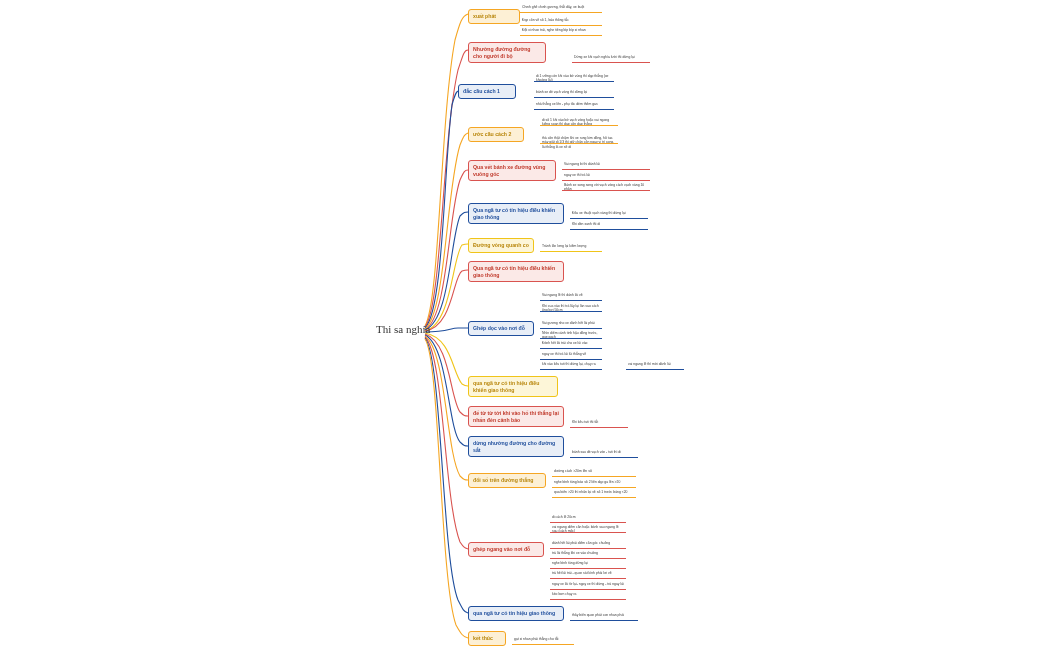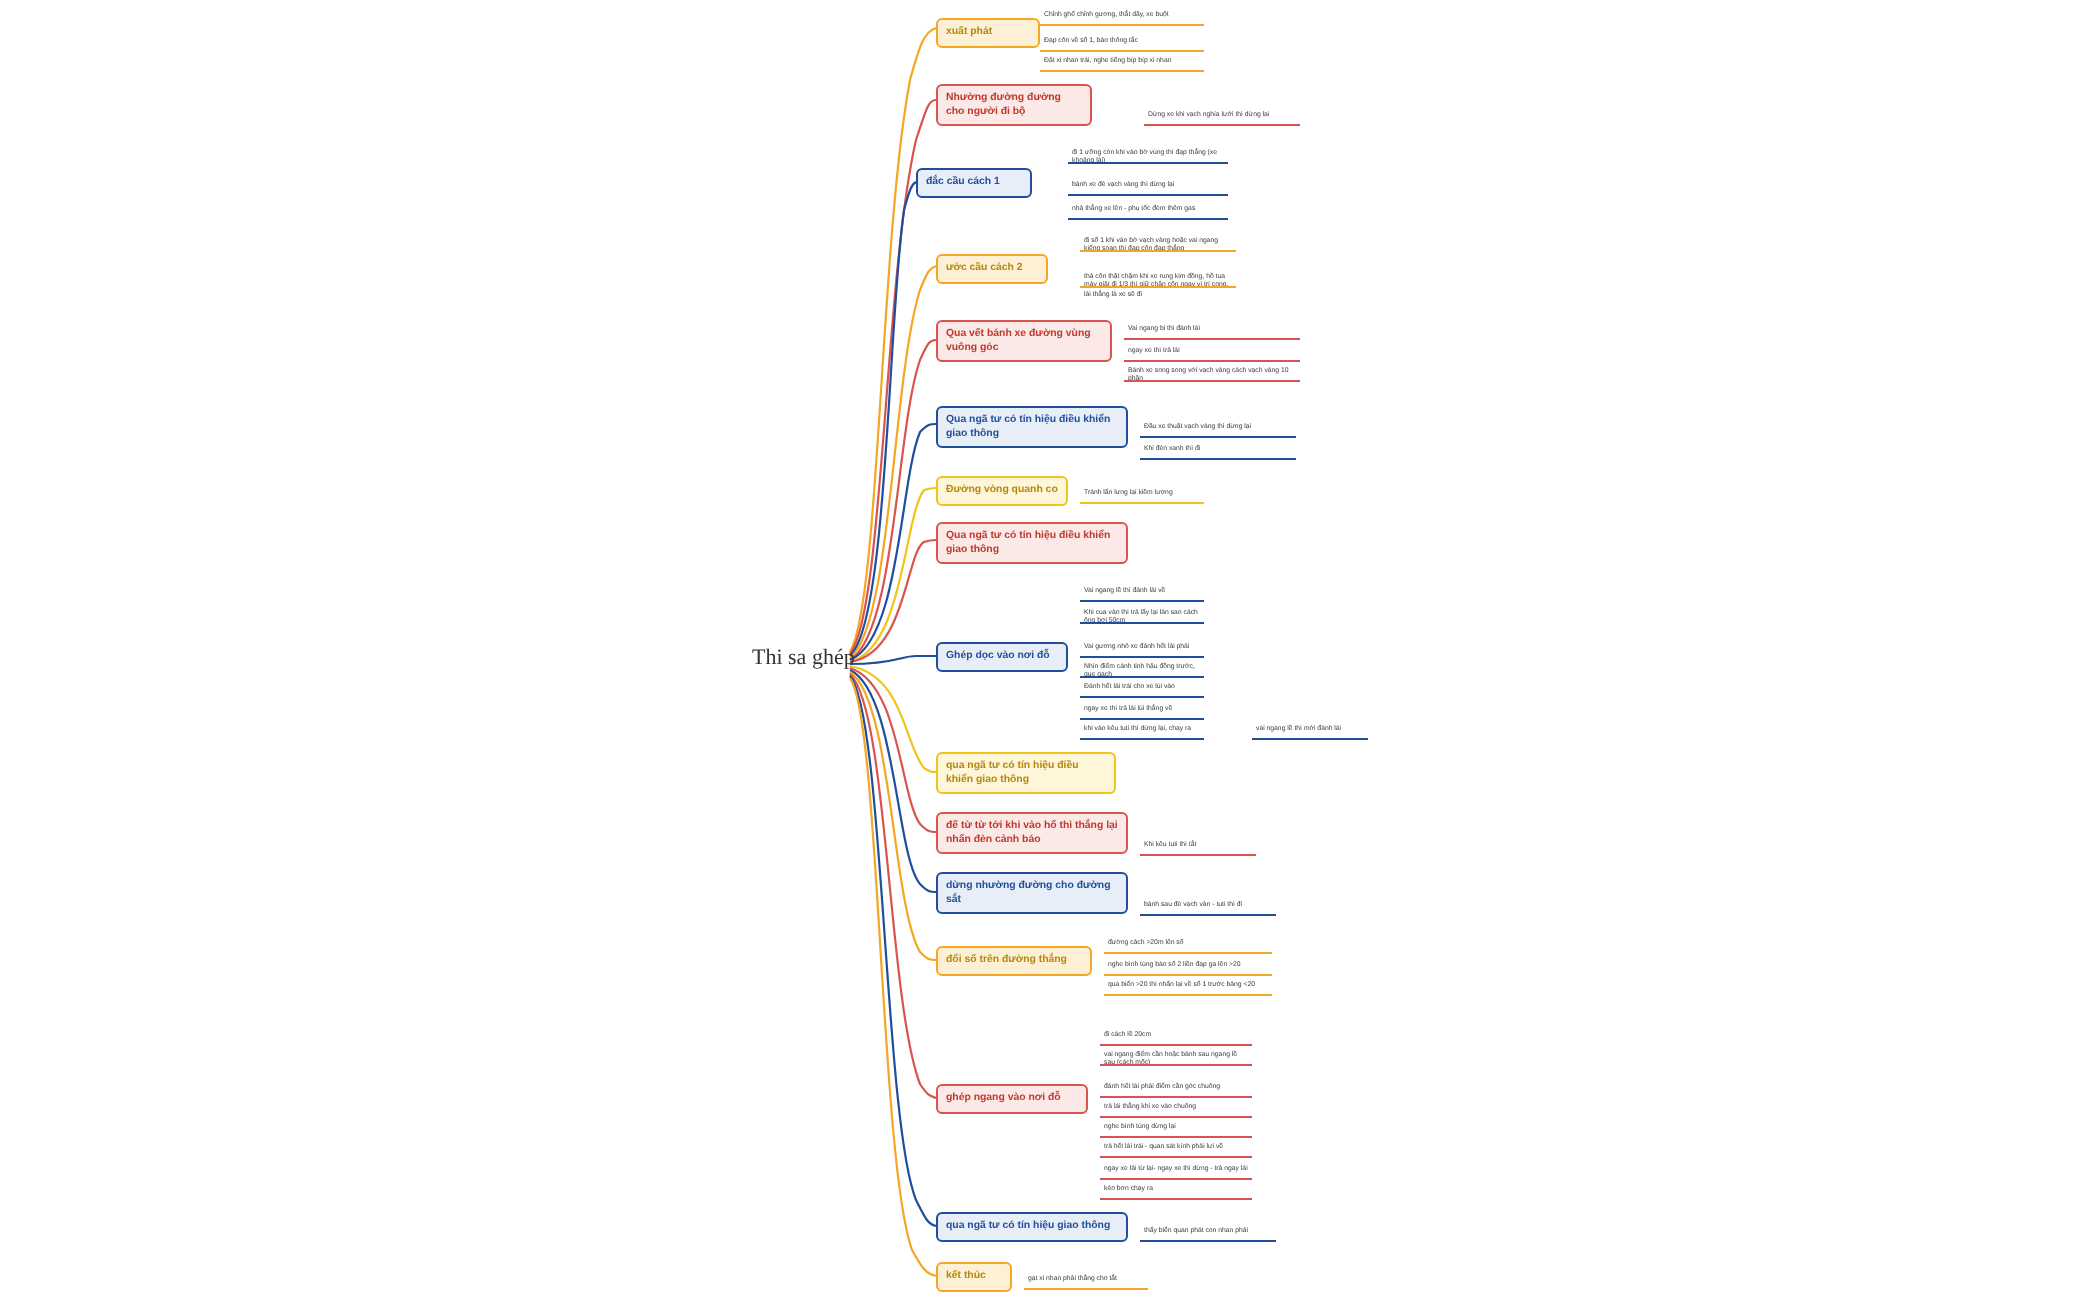--- a/index.html
+++ b/index.html
@@ -82,21 +82,21 @@
       <path d="M425 334 C 450 342, 450 398, 460 412 C 464 416, 465 416, 468 416" stroke="#d9534f"></path>
       <path d="M425 335 C 448 346, 448 428, 460 442 C 464 446, 465 446, 468 446" stroke="#1f4e9c"></path>
       <path d="M425 336 C 446 350, 446 452, 460 476 C 464 480, 465 480, 468 480" stroke="#f5a623"></path>
       <path d="M425 337 C 444 355, 444 500, 460 542 C 464 548, 465 548, 468 549" stroke="#d9534f"></path>
       <path d="M425 338 C 442 358, 442 560, 458 600 C 463 610, 464 612, 468 613" stroke="#1f4e9c"></path>
       <path d="M425 339 C 440 360, 440 580, 456 625 C 461 634, 463 637, 468 638" stroke="#f5a623"></path>
     </g>
   </svg>
 
   <div class="root-node" style="left:376px; top:323px;">
-    <span>Thi sa ghép</span>
+    <span>Thi sa nghía</span>
   </div>
 
   <div id="nodes">
       <div class="node branch-node" style="left: 468px; top: 9px; width: 52px; min-height: 13px; background: rgb(253, 240, 213); border-color: rgb(245, 166, 35); color: rgb(184, 134, 11);"><span>xuất phát</span></div>
       <div class="node leaf-node" style="left: 520px; top: 4px; width: 82px;"><span>Chỉnh ghế chỉnh gương, thắt dây, xe buột</span></div>
       <div class="leaf-underline" style="left: 520px; top: 12px; width: 82px; background: rgb(245, 166, 35);"></div>
       <div class="node leaf-node" style="left: 520px; top: 17px; width: 82px;"><span>Đạp côn về số 1, báo thông tắc</span></div>
       <div class="leaf-underline" style="left: 520px; top: 25px; width: 82px; background: rgb(245, 166, 35);"></div>
       <div class="node leaf-node" style="left: 520px; top: 27px; width: 82px;"><span>Đặt xi nhan trái, nghe tiếng bíp bíp xi nhan</span></div>
       <div class="leaf-underline" style="left: 520px; top: 35px; width: 82px; background: rgb(245, 166, 35);"></div>

